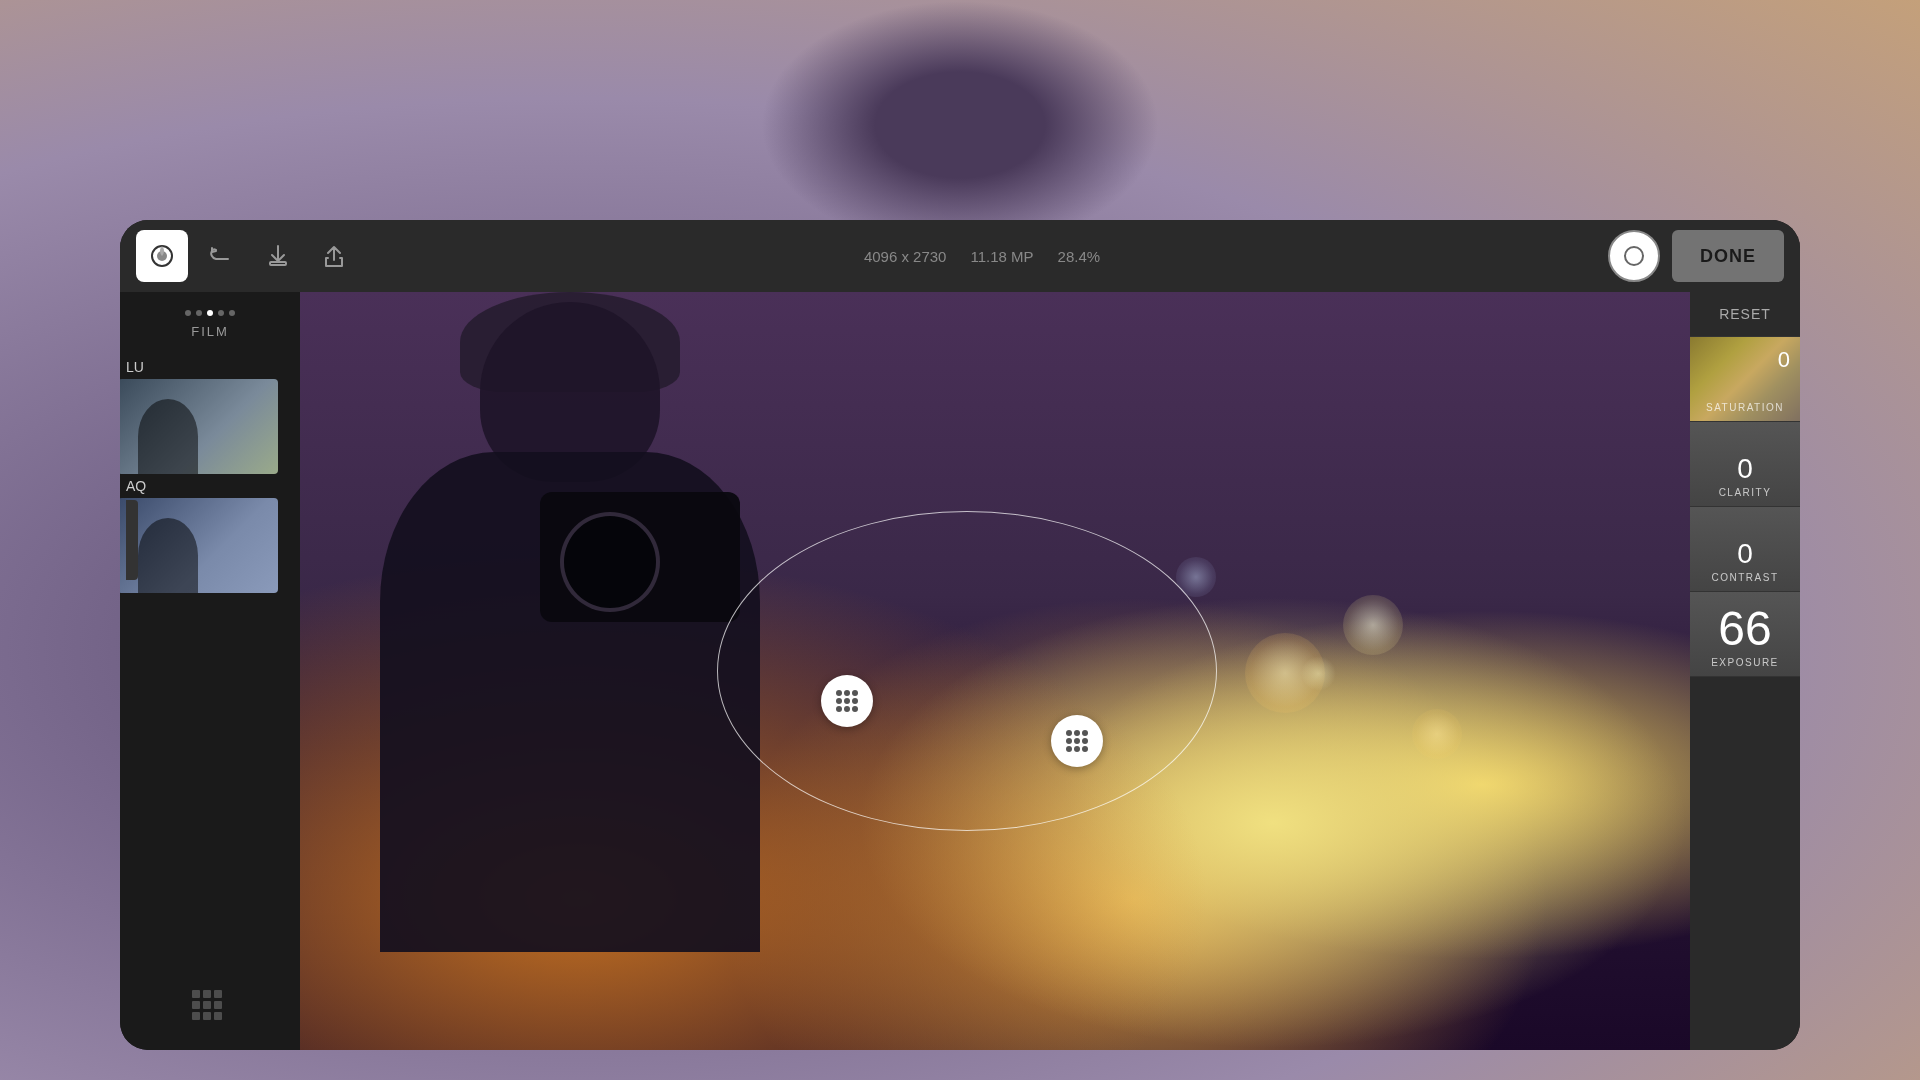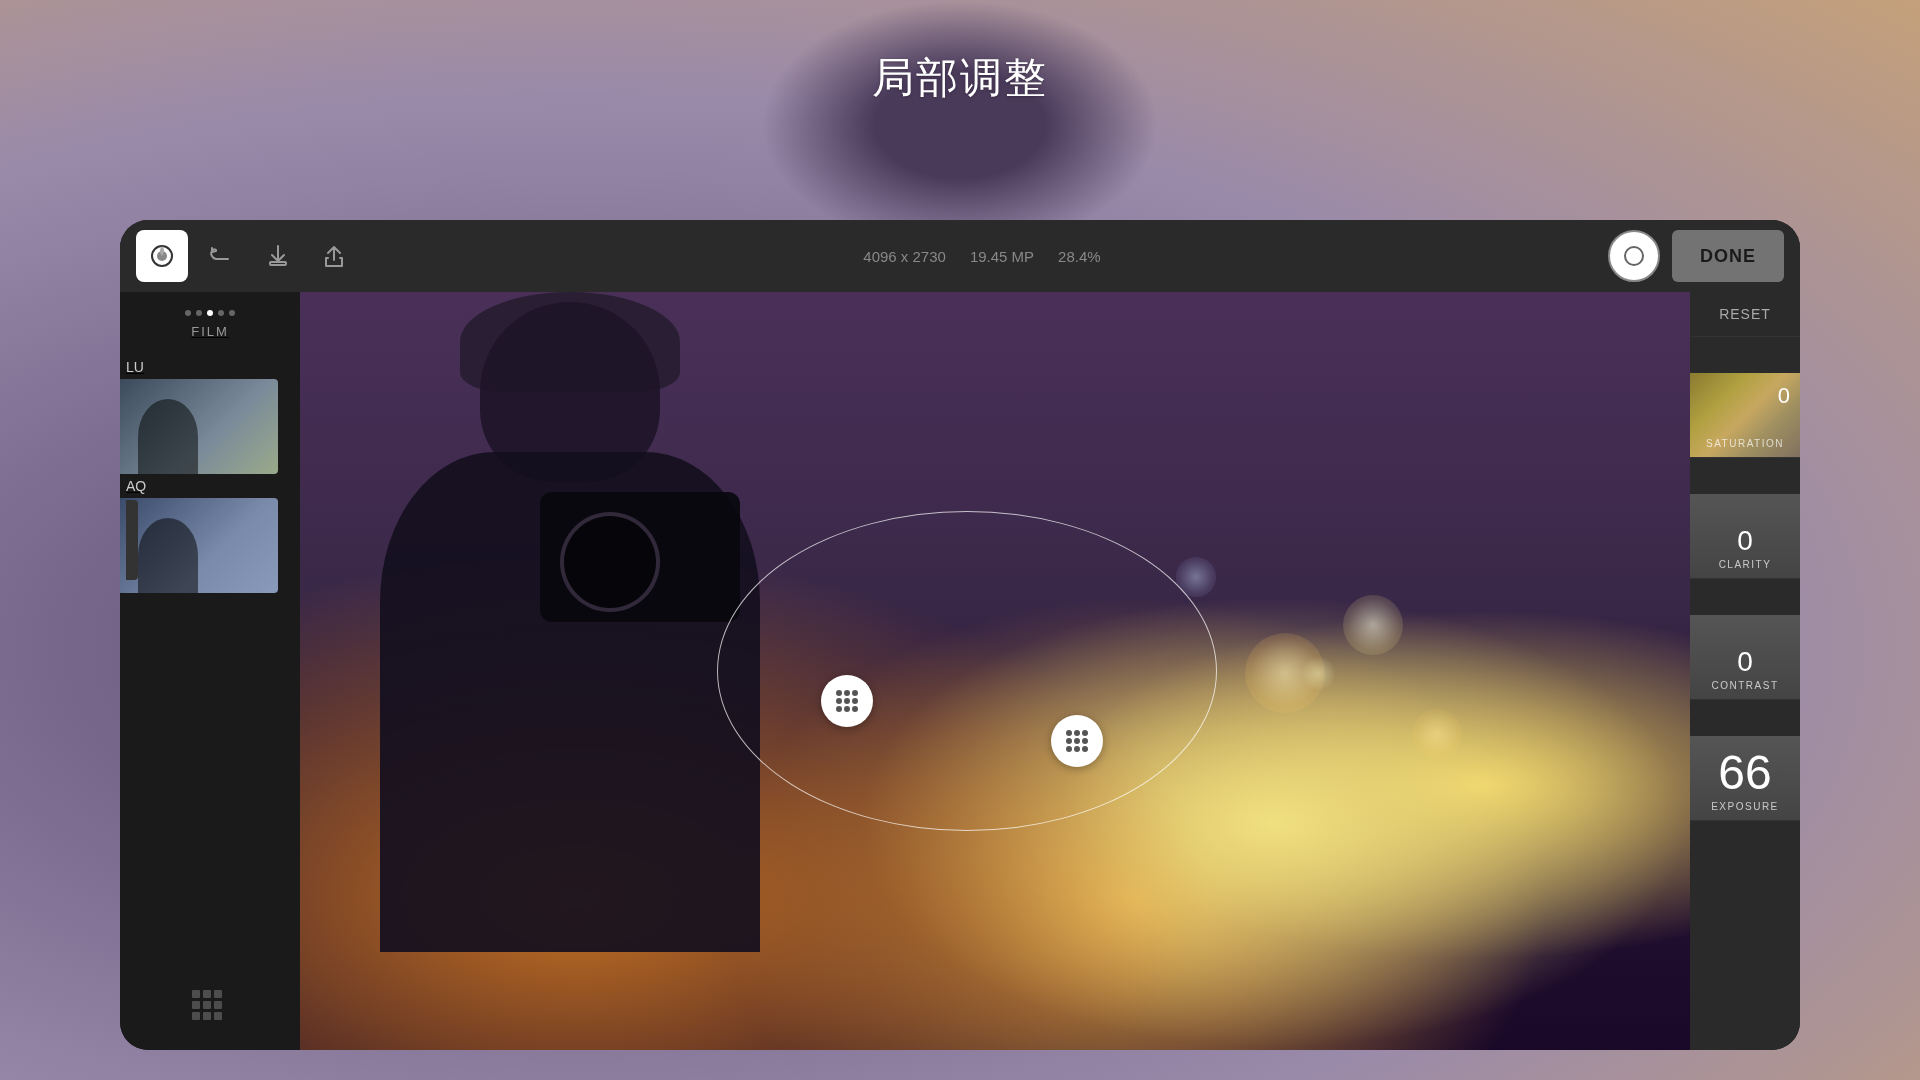--- a/index.html
+++ b/index.html
@@ -169,21 +169,20 @@
     
     .sidebar-left {
       width: 180px;
       background: #1a1a1a;
       display: flex;
       flex-direction: column;
       align-items: center;
       padding: 12px 0;
       gap: 0;
       flex-shrink: 0;
-      text-decoration: underline;
     }
 
     .film-dots {
       display: flex;
       gap: 5px;
       margin-bottom: 8px;
       padding-top: 6px;
     }
 
     .film-dot {
@@ -388,21 +387,20 @@
     }
 
     
     .panel-right {
       width: 110px;
       background: #2a2a2a;
       display: flex;
       flex-direction: column;
       align-items: stretch;
       flex-shrink: 0;
-      gap: 36px;
     }
 
     .panel-reset {
       color: #aaa;
       font-size: 14px;
       text-align: center;
       padding: 14px 0;
       border-bottom: 1px solid #333;
       cursor: pointer;
       letter-spacing: 1px;
@@ -509,21 +507,20 @@
       z-index: 6;
     }
   </style>
 </head>
 <body>
 
 <div class="bg-overlay"></div>
 <div class="bg-head"></div>
 
 <div class="top-text">
-  <div class="top-title">局部调整</div>
 </div>
 
 <div class="device">
 
   <div class="toolbar">
     <div class="toolbar-left">
       <button class="btn-icon">
         <svg viewBox="0 0 28 28" fill="none" xmlns="http://www.w3.org/2000/svg">
           <circle cx="14" cy="14" r="10" stroke="#333" stroke-width="2" fill="none"></circle>
           <circle cx="14" cy="14" r="5" fill="#888"></circle>
@@ -545,21 +542,21 @@
       <button class="btn-transparent">
         <svg width="28" height="28" viewBox="0 0 28 28" fill="none">
           <path d="M14 18 L14 6 M8 11 L14 5 L20 11" stroke="#999" stroke-width="2" fill="none" stroke-linecap="round" stroke-linejoin="round"></path>
           <path d="M8 16 L6 16 L6 24 L22 24 L22 16 L20 16" stroke="#999" stroke-width="2" fill="none" stroke-linecap="round" stroke-linejoin="round"></path>
         </svg>
       </button>
     </div>
 
     <div class="toolbar-center">
       <span>4096 x 2730</span>
-      <span>19.45 MP</span>
+      <span>11.18 MP</span>
       <span>28.4%</span>
     </div>
 
     <div class="toolbar-right">
       <div class="btn-circle-outline">
         <svg width="24" height="24" viewBox="0 0 24 24">
           <circle cx="12" cy="12" r="9" stroke="#666" stroke-width="2" fill="none"></circle>
         </svg>
       </div>
       <button class="btn-done">DONE</button>

